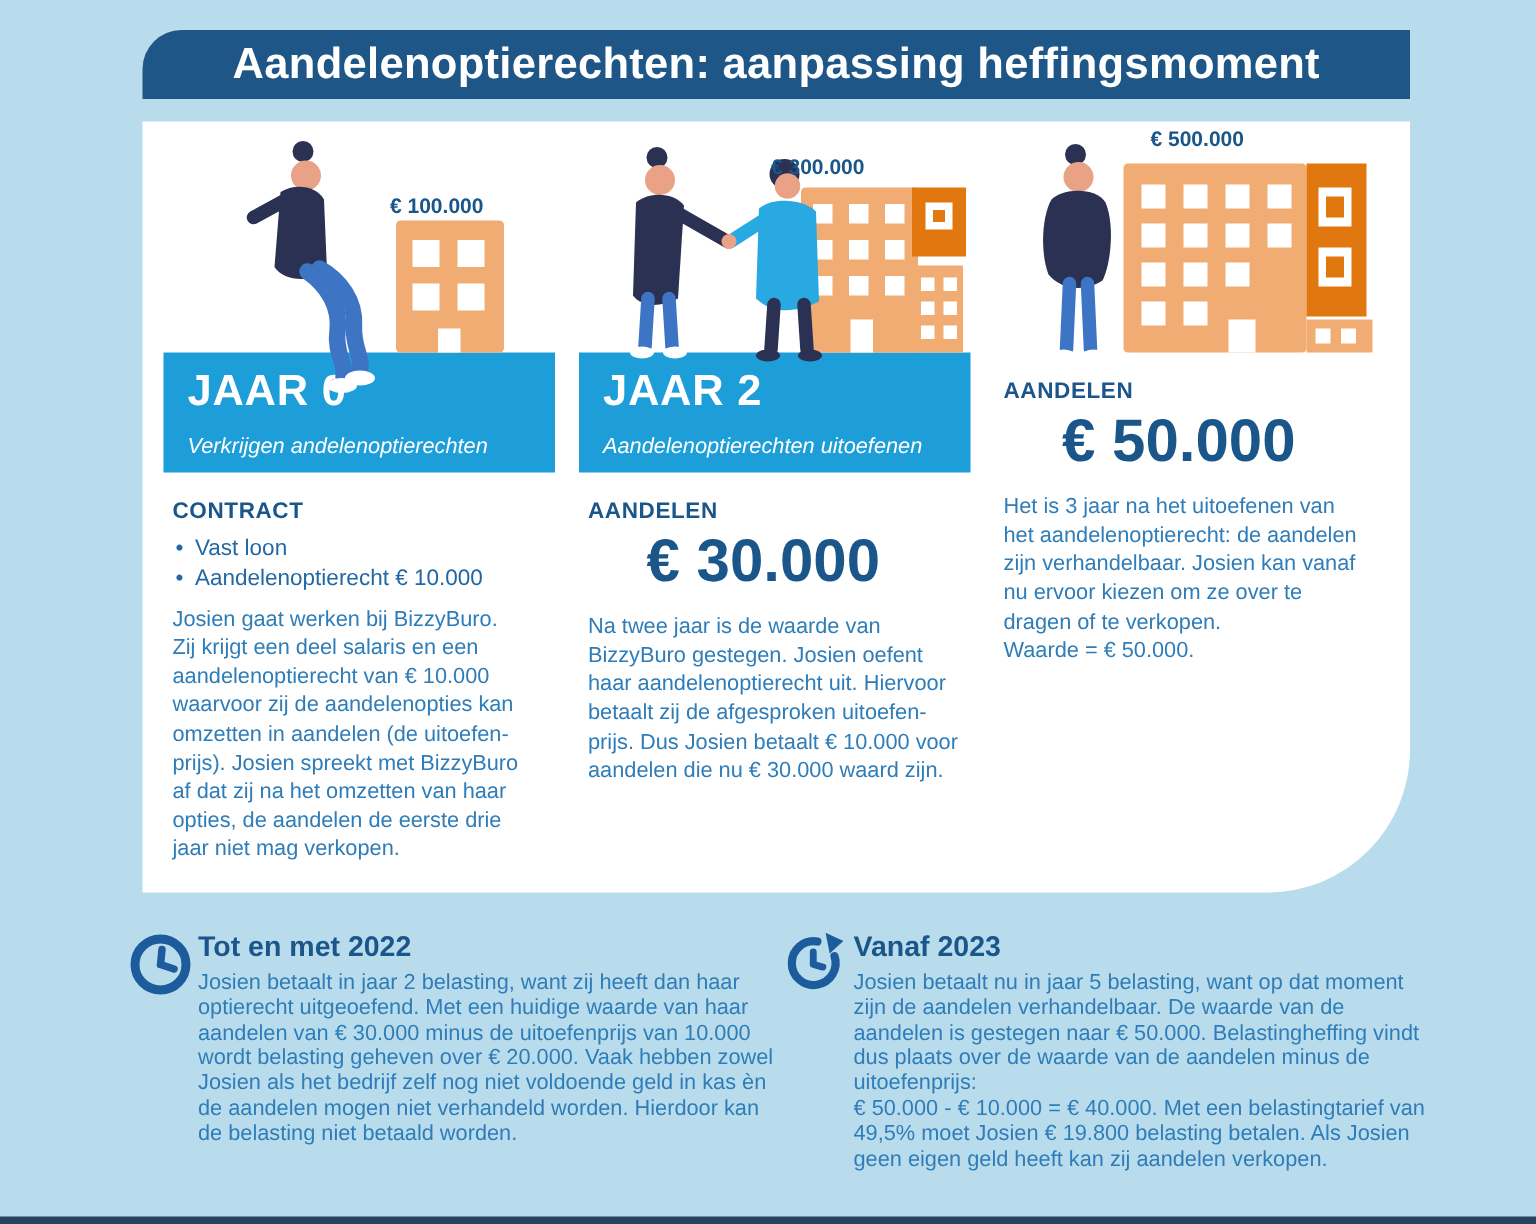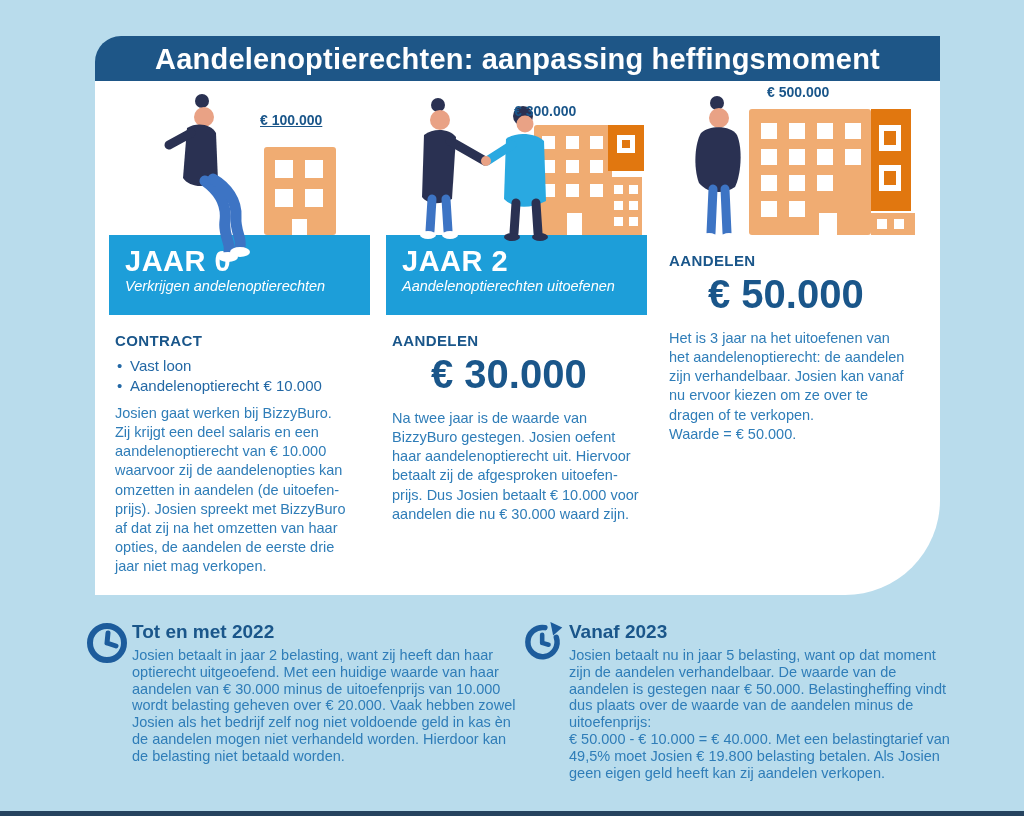--- a/index.html
+++ b/index.html
@@ -2,43 +2,43 @@
 <html style="--bg: #b9dcec; --navy: #1e5687; --cyan: #1d9ed9; --text-navy: #1a568a; --text-blue: #2f7db8; --bullet-blue: #2368a5; --orange-light: #f0ac72; --orange-dark: #e1770f; --skin: #e9a285; --jeans: #3d74c4; --person-navy: #2a3152; --person-cyan: #29a9e1; --icon-blue: #1d5c9c; --footer: #26435f;"><head>
 <meta charset="utf-8">
 <style>
   html,body{margin:0;padding:0;}
   body{
     width:1024px;height:816px;position:relative;overflow:hidden;
     background:var(--bg,#b9dcec);
     font-family:"Liberation Sans","DejaVu Sans",sans-serif;
   }
   .title-bar{
-    position:absolute;left:95px;top:36px;width:845px;height:46px;
+    position:absolute;left:95px;top:20px;width:845px;height:46px;
     background:var(--navy,#1e5687);border-radius:26px 0 0 0;
     display:flex;align-items:center;justify-content:center;
   }
   .title-bar .t{color:#fff;font-size:29px;font-weight:bold;letter-spacing:.2px;}
   .panel{
     position:absolute;left:95px;top:81px;width:845px;height:514px;
     background:#fff;border-radius:0 0 95px 0;
     display:flex;gap:16px;padding:0 14px;box-sizing:border-box;
   }
   .col{width:261px;position:relative;}
   .illu{position:relative;height:154px;z-index:2;}
   .illu svg.scene{position:absolute;left:0;top:0;width:261px;height:238px;pointer-events:none;}
   .amount{position:absolute;font-size:14px;font-weight:bold;color:var(--text-navy,#1a568a);white-space:nowrap;}
-  .amount-1{left:151px;top:31px;text-decoration:underline;}
+  .amount-1{left:151px;top:48px;}
   .amount-2{left:128px;top:22px;}
   .amount-3{left:104px;top:3px;}
   .band{
     height:80px;background:var(--cyan,#1d9ed9);color:#fff;
     padding:10px 16px;box-sizing:border-box;position:relative;z-index:1;
   }
   .band-title{font-size:29px;font-weight:bold;letter-spacing:.5px;}
-  .band-sub{font-size:14.5px;font-style:italic;margin-top:0;}
+  .band-sub{font-size:14.5px;font-style:italic;margin-top:12px;}
   .content{padding:17px 6px 0 6px;}
   .kicker{font-size:15px;font-weight:bold;letter-spacing:.4px;color:var(--text-navy,#1a568a);}
   .bullets{margin:8px 0 0 0;padding:0;list-style:none;}
   .bullets li{font-size:15px;color:var(--bullet-blue,#2368a5);margin:3px 0;padding-left:15px;position:relative;}
   .bullets li::before{content:"•";position:absolute;left:2px;}
   .big-amount{font-size:40px;font-weight:bold;color:var(--text-navy,#1a568a);margin-top:3px;margin-left:39px;}
   .body-text{margin-top:10px;font-size:14.5px;line-height:1.32;color:var(--text-blue,#2f7db8);white-space:pre-line;}
   .col-2 .body-text,.col-3 .body-text{margin-top:12px;}
   .notes{position:absolute;left:85px;top:621px;width:880px;display:flex;}
   .note{display:flex;align-items:flex-start;}

